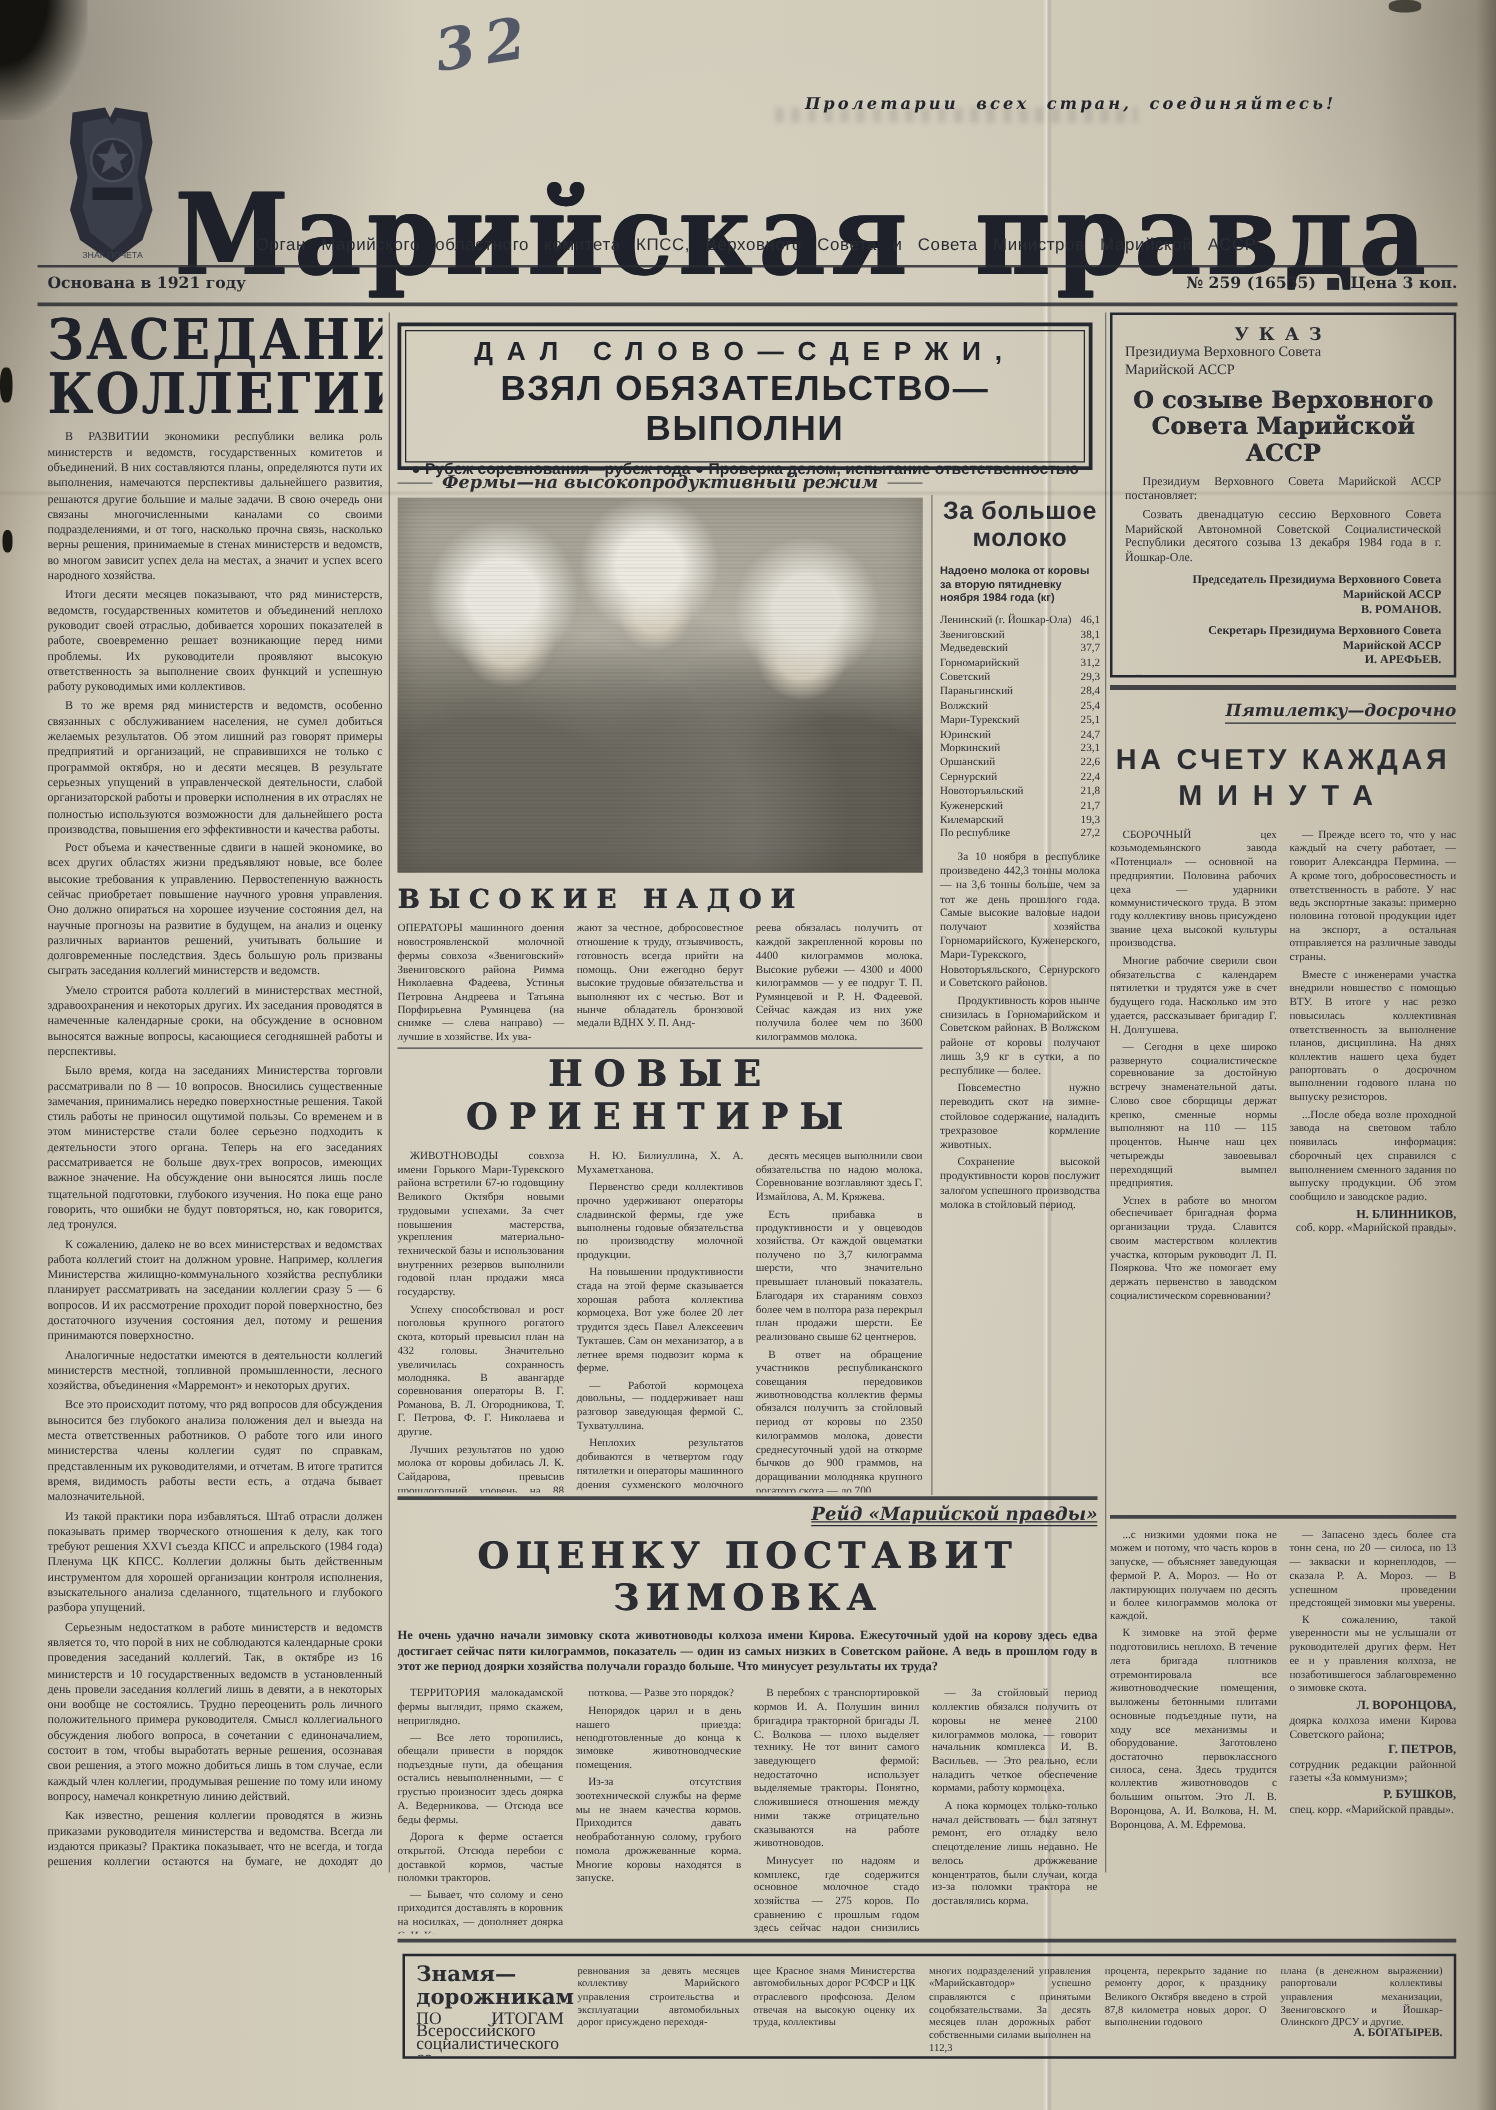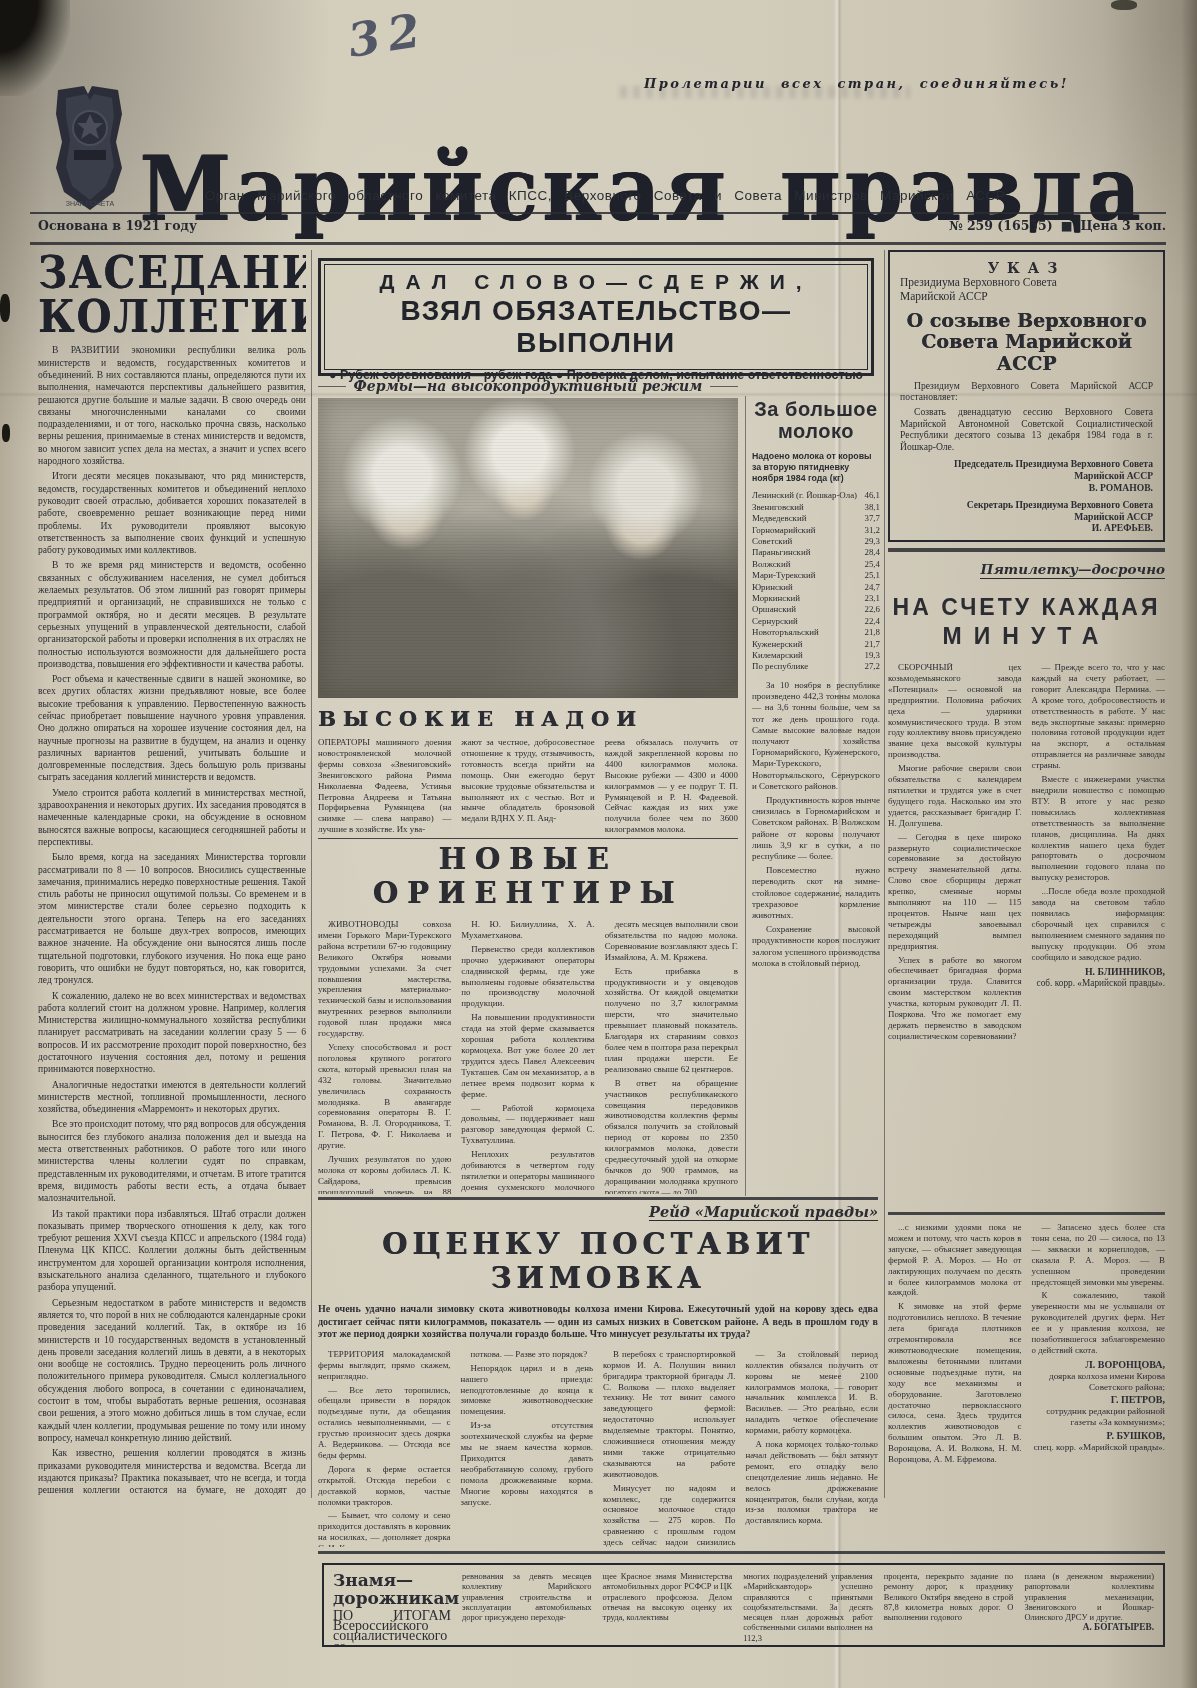--- a/index.html
+++ b/index.html
@@ -121,25 +121,25 @@
   .ns-t1{text-align:center;font:700 23px "Liberation Sans",sans-serif;letter-spacing:3px;margin-top:16px;}
   .ns-t2{text-align:center;font:700 23px "Liberation Sans",sans-serif;letter-spacing:12px;margin-top:2px;}
   #naschetu .cols{margin-top:12px;height:470px;overflow:hidden;}
   .ns-sig{font:700 9.8px/12px "Liberation Serif",serif;text-align:right;margin-top:4px;}
   .ns-sig-role{font-size:9.3px;text-align:right;}
 
   
   #zimright{position:absolute;left:888px;top:1222px;width:277px;height:278px;overflow:hidden;}
   .sig-item{margin-top:2px;}
   .sig-name{font:700 10px/12px "Liberation Serif",serif;text-align:right;}
-  .sig-role{font-size:9.2px;line-height:10.8px;text-align:right;}
+  .sig-role{font-size:9.2px;line-height:10.8px;}
 
   
   #zimovka{position:absolute;left:318px;top:1203px;width:560px;height:345px;overflow:hidden;}
-  .z-kick{text-align:right;}
+  .z-kick{text-align:right;text-decoration:underline;}
   .z-kick span{font:italic 700 14.5px "DejaVu Serif",serif;border-bottom:1.5px solid #2b2d33;}
   .z-title{text-align:center;font:700 29px "DejaVu Serif",serif;letter-spacing:5px;margin-top:6px;
     text-shadow:.5px 0 0 currentColor;}
   .z-lead{font:700 10px/12.6px "Liberation Serif",serif;text-align:justify;margin-top:8px;}
   #zimovka .cols{margin-top:8px;height:198px;overflow:hidden;font-family:Liberation Serif, serif;}
 
   
   #znamya{position:absolute;left:322px;top:1563px;width:843px;height:84px;border:2px solid #26282f;
     box-sizing:border-box;padding:6px 9px;display:flex;gap:11px;overflow:hidden;}
   .zn-first{width:118px;flex:none;}
@@ -404,21 +404,21 @@
 
   <section id="zimright">
     <div class="cols">
       <div class="col">
           <p class="para">...с низкими удоями пока не можем и потому, что часть коров в запуске, — объясняет заведующая фермой Р. А. Мороз. — Но от лактирующих получаем по десять и более килограммов молока от каждой.</p>
           <p class="para">К зимовке на этой ферме подготовились неплохо. В течение лета бригада плотников отремонтировала все животноводческие помещения, выложены бетонными плитами основные подъездные пути, на ходу все механизмы и оборудование. Заготовлено достаточно первоклассного силоса, сена. Здесь трудится коллектив животноводов с большим опытом. Это Л. В. Воронцова, А. И. Волкова, Н. М. Воронцова, А. М. Ефремова.</p>
         </div>
       <div class="col">
         <div>
             <p class="para">— Запасено здесь более ста тонн сена, по 20 — силоса, по 13 — закваски и корнеплодов, — сказала Р. А. Мороз. — В успешном проведении предстоящей зимовки мы уверены.</p>
-            <p class="para">К сожалению, такой уверенности мы не услышали от руководителей других ферм. Нет ее и у правления колхоза, не позаботившегося заблаговременно о действий скота.</p>
+            <p class="para">К сожалению, такой уверенности мы не услышали от руководителей других ферм. Нет ее и у правления колхоза, не позаботившегося заблаговременно о зимовке скота.</p>
           </div>
         <div>
             <div class="sig-item">
             <div class="sig-name">Л. ВОРОНЦОВА,</div>
             <div class="sig-role">доярка колхоза имени Кирова Советского района;</div>
           </div>
             <div class="sig-item">
             <div class="sig-name">Г. ПЕТРОВ,</div>
             <div class="sig-role">сотрудник редакции районной газеты «За коммунизм»;</div>
           </div>

